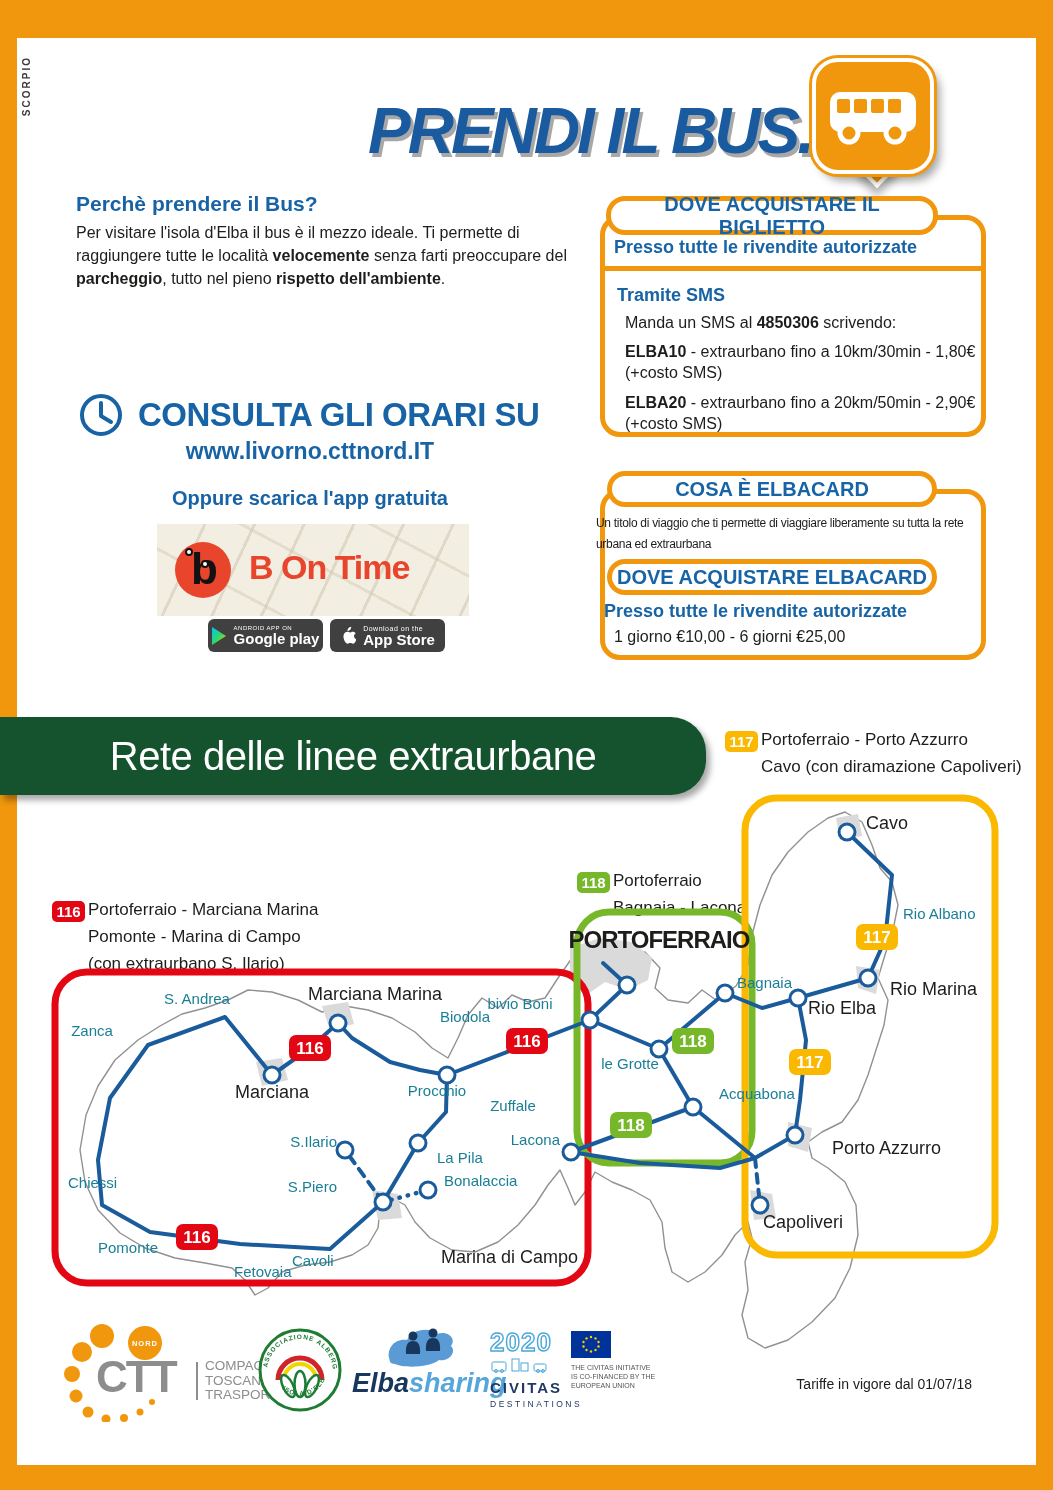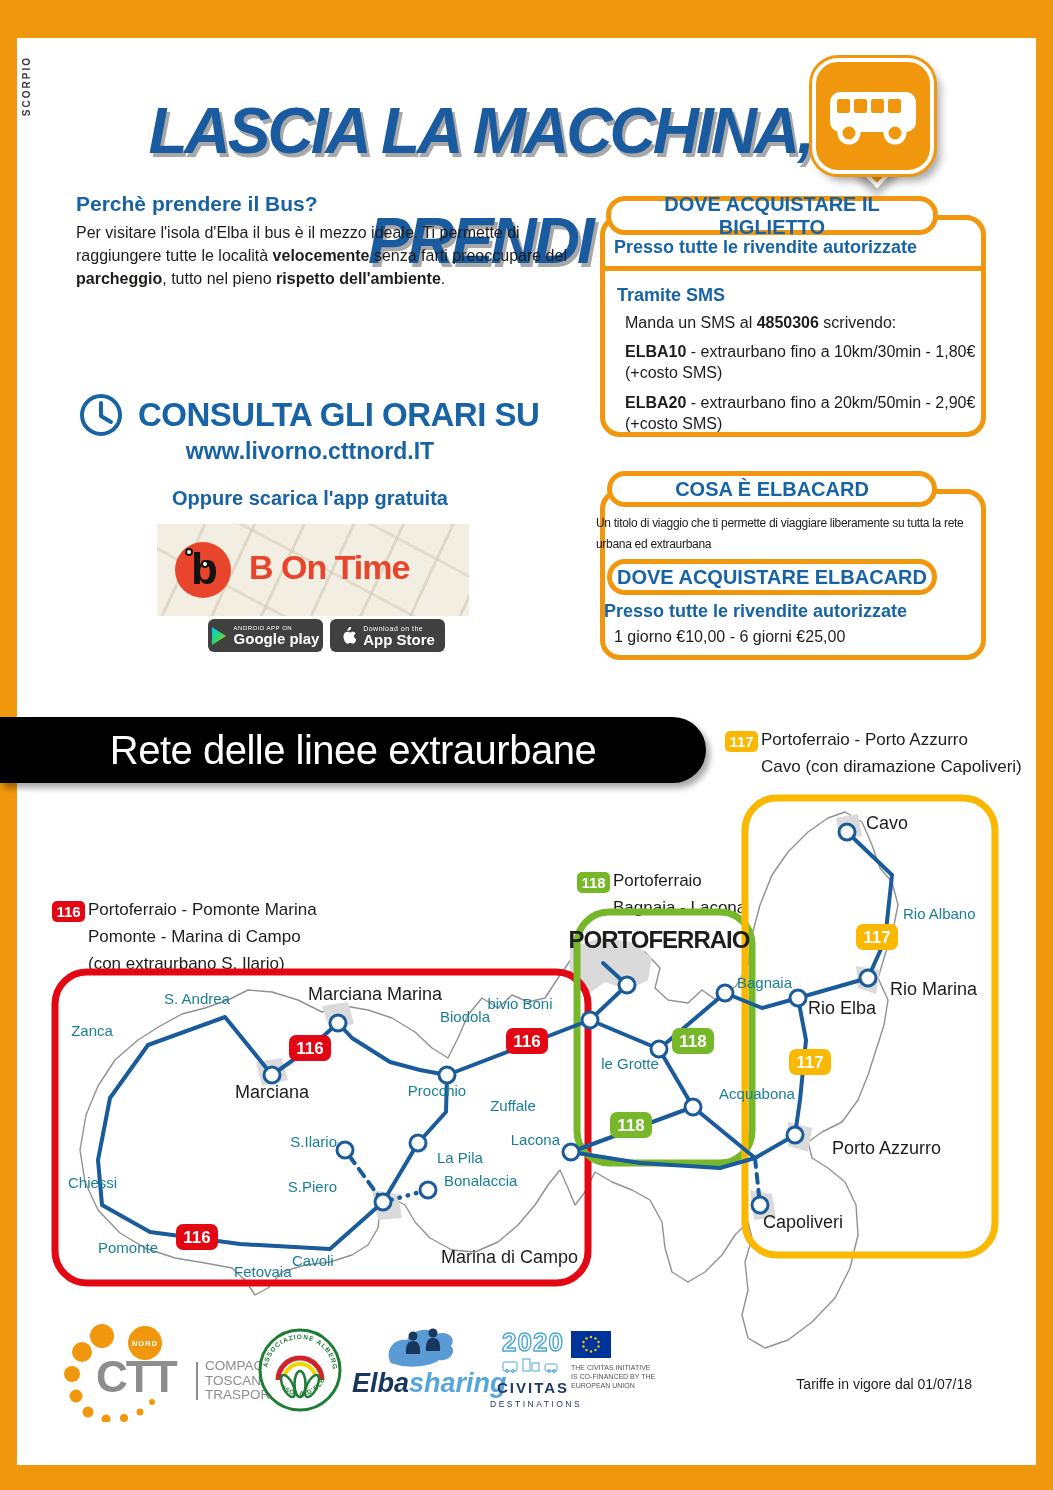--- a/index.html
+++ b/index.html
@@ -41,57 +41,56 @@
 #sms-items{left:625px;top:341px;width:352px;z-index:3}
 .sms-item{font-size:16px;line-height:21px;margin-bottom:9px}
 .sms-item b{font-weight:800}
 #box2{left:600px;top:489px;width:386px;height:171px;z-index:2}
 #pillA{left:607px;top:471px;width:330px;height:36px}
 #elbacard-body{left:596px;top:513px;width:372px;font-size:12px;line-height:21px;letter-spacing:-.3px;z-index:3}
 #pillB{left:607px;top:559px;width:330px;height:36px}
 #presso2{left:604px;top:601px;font-size:18px;font-weight:800;color:#1763A5;z-index:3}
 #prices{left:614px;top:628px;font-size:16px;z-index:3}
 
-#banner{left:0;top:717px;width:706px;height:66px;background:#000000;border-radius:0 35px 35px 0;box-shadow:4px 5px 6px rgba(0,0,0,.35);color:#fff;font-size:40px;letter-spacing:-0.5px;display:flex;align-items:center;justify-content:center;z-index:3}
+#banner{left:0;top:717px;width:706px;height:78px;background:#14532d;border-radius:0 35px 35px 0;box-shadow:4px 5px 6px rgba(0,0,0,.35);color:#fff;font-size:40px;letter-spacing:-0.5px;display:flex;align-items:center;justify-content:center;z-index:3}
 .lbadge{width:33px;height:21px;border-radius:5px;color:#fff;font-size:15px;font-weight:800;display:flex;align-items:center;justify-content:center}
 .legend-lines{font-size:17px;line-height:27px;color:#1d1d1b}
 #legend117{left:725px;top:731px}  #legend117-t{left:761px;top:726px}
 #legend118{left:577px;top:872px}  #legend118-t{left:613px;top:867px}
 #legend116{left:52px;top:901px}   #legend116-t{left:88px;top:896px}
 #map{left:30px;top:785px;width:1000px;height:565px;z-index:1}
 
 #ctt-dots{left:62px;top:1322px}
 #nord{left:128px;top:1326px;width:34px;height:34px;border-radius:50%;background:#F0970D;color:#fff;font-size:7.5px;font-weight:bold;display:flex;align-items:center;justify-content:center;letter-spacing:1px}
 #ctt-name{left:96px;top:1352px;font-size:44px;font-weight:800;color:#8D8D8D;letter-spacing:-2px}
 #ctt-line{left:196px;top:1362px;width:2px;height:38px;background:#8D8D8D}
 #ctt-sub{left:205px;top:1359px;font-size:13.5px;line-height:14.5px;color:#8D8D8D}
 #alberg{left:258px;top:1328px}
 #elba-logo{left:385px;top:1324px}
 #elba-text{left:352px;top:1368px;font-size:27px;font-style:italic;font-weight:700}
 #elba-text .p1{color:#17375E} #elba-text .p2{color:#56A6DC}
-#civitas{left:490px;top:1327px;width:86px;text-align:center;color:#203864}
+#civitas{left:490px;top:1327px;width:86px;color:#203864}
 #civ-year{font-size:26px;font-weight:800;color:#fff;-webkit-text-stroke:1.4px #4AA7D8;letter-spacing:1px}
 #civ-name{font-size:15px;font-weight:700;letter-spacing:2px;margin-top:2px}
 #civ-sub{font-size:8.5px;letter-spacing:2.5px;margin-top:3px}
 #eu{left:571px;top:1331px}
 #eu-text{left:571px;top:1363px;font-size:7px;line-height:9px;color:#555}
 #tariffe{left:742px;top:1376px;width:230px;text-align:right;font-size:14px}
 
 #footer{left:0;top:1419px;width:1053px;height:47px;background:#17538F;color:#fff;font-size:25px;display:flex;align-items:center;justify-content:center;z-index:5}
 </style>
 </head>
 <body>
 
 <div id="page">
   <div id="inner"></div>
 
   <div class="abs" id="scorpio">SCORPIO</div>
 
   <div class="abs" id="title">
-    <span style="display:block">LASCIA LA MACCHINA,</span>
     <span style="display:block">PRENDI IL BUS.</span>
   </div>
 
   <div class="abs" id="bubble-tail"></div>
   <div class="abs" id="bubble">
     <svg width="114" height="108" viewBox="0 0 114 108">
       <rect x="14" y="30" width="86" height="40" rx="10" fill="#fff"></rect>
       <rect x="21" y="37" width="13" height="14" rx="2" fill="#F0970D"></rect>
       <rect x="38" y="37" width="13" height="14" rx="2" fill="#F0970D"></rect>
       <rect x="55" y="37" width="13" height="14" rx="2" fill="#F0970D"></rect>
@@ -176,21 +175,21 @@
     <div>Portoferraio - Porto Azzurro</div>
     <div>Cavo (con diramazione Capoliveri)</div>
   </div>
   <div class="abs lbadge" id="legend118" style="background:#76B82A">118</div>
   <div class="abs legend-lines" id="legend118-t">
     <div>Portoferraio</div>
     <div>Bagnaia - Lacona</div>
   </div>
   <div class="abs lbadge" id="legend116" style="background:#E30613">116</div>
   <div class="abs legend-lines" id="legend116-t">
-    <div>Portoferraio - Pomonte Marina</div>
+    <div>Portoferraio - Marciana Marina</div>
     <div>Pomonte - Marina di Campo</div>
     <div>(con extraurbano S. Ilario)</div>
   </div>
 
   <svg class="abs" id="map" viewBox="30 785 1000 565">
       <path d="M605,950 L625,958 L645,952 L660,968 L655,988 L668,1000 L688,1003 L702,990 L716,1000 L736,986 L748,965 L752,935 L760,905 L772,875 L788,852 L808,832 L828,818 L845,812 L862,822 L872,845 L880,868 L892,882 L898,905 L893,930 L885,955 L878,978 L888,1000 L884,1025 L876,1050 L868,1075 L858,1100 L842,1122 L822,1132 L808,1142 L812,1158 L828,1168 L845,1182 L856,1205 L858,1235 L850,1268 L835,1298 L812,1322 L788,1340 L765,1348 L748,1338 L742,1315 L748,1290 L745,1262 L752,1238 L748,1222 L735,1235 L722,1255 L705,1272 L688,1282 L672,1272 L665,1248 L662,1222 L650,1200 L632,1190 L612,1182 L595,1172 L585,1192 L575,1205 L568,1188 L560,1170 L548,1185 L535,1205 L518,1225 L498,1242 L475,1252 L452,1250 L430,1238 L415,1222 L405,1205 L392,1198 L380,1208 L378,1228 L368,1245 L352,1255 L330,1262 L305,1265 L282,1272 L268,1288 L255,1295 L245,1280 L232,1268 L205,1263 L175,1258 L145,1248 L120,1233 L98,1210 L85,1182 L80,1150 L86,1115 L98,1086 L115,1060 L138,1040 L160,1026 L182,1014 L205,1008 L228,1000 L248,990 L272,992 L298,1000 L322,1012 L345,1006 L368,1010 L392,1018 L415,1032 L432,1048 L448,1058 L458,1038 L468,1015 L482,998 L498,1008 L512,995 L528,1002 L545,998 L558,978 L572,958 L588,948 Z" fill="none" stroke="#919191" stroke-width="1.4" stroke-linejoin="round"></path>
       <path d="M570,948 L600,938 L632,942 L652,958 L648,980 L628,990 L605,982 L585,996 L570,978 Z" fill="#DADADA"></path>
       <path d="M322,1006 L348,1002 L354,1024 L330,1030 Z" fill="#DADADA"></path>
       <path d="M256,1062 L282,1058 L288,1080 L262,1086 Z" fill="#DADADA"></path>
       <path d="M372,1190 L398,1194 L402,1218 L378,1220 Z" fill="#DADADA"></path>

